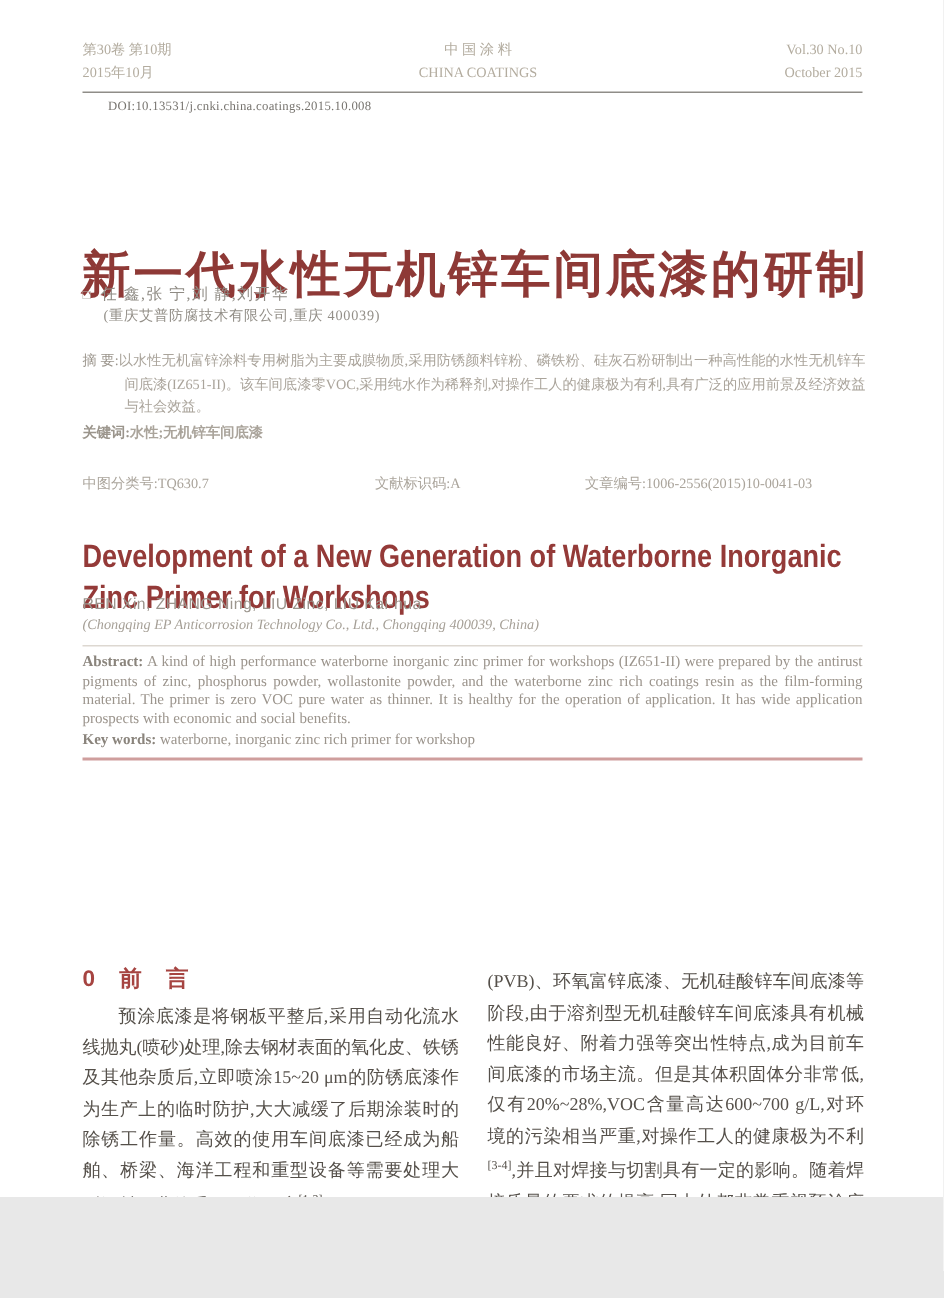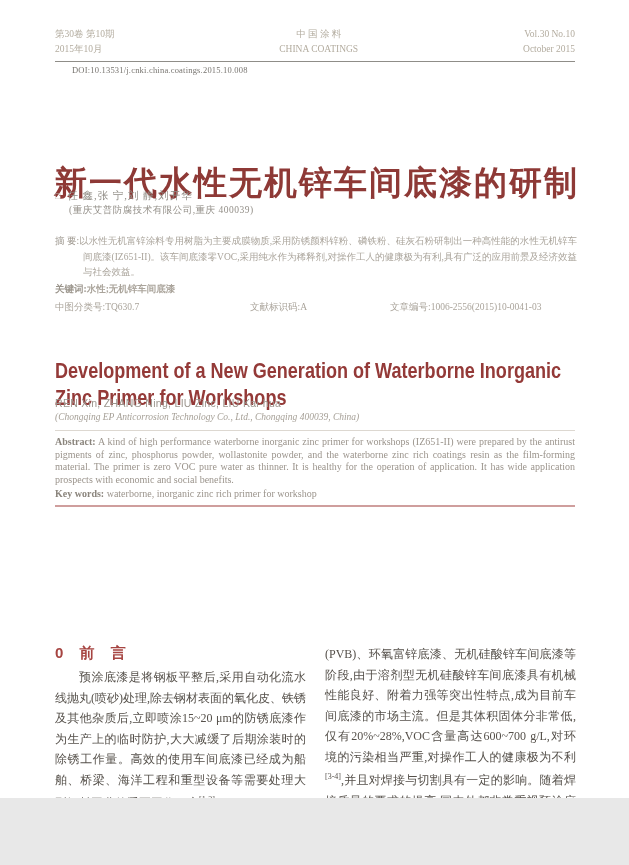--- a/index.html
+++ b/index.html
@@ -40,21 +40,21 @@
 
   
   .cn-meta{position:absolute;top:234px;left:55px;width:522px;color:#aaa49b;}
   .cn-abstract{
     margin:0;font-size:9.5px;line-height:15.5px;text-align:justify;
     padding-left:28px;text-indent:-28px;
   }
   .cn-abstract .lab,.cn-keywords .lab{color:#9b958c;}
   .cn-keywords{margin:1px 0 0 0;font-size:9.5px;line-height:15px;font-weight:bold;}
   .cn-classification{
-    display:flex;margin-top:3px;font-size:9.5px;line-height:14px;
+    display:flex;margin-top:19px;font-size:9.5px;line-height:14px;
   }
   .cls-item1{width:195px;}
   .cls-item2{width:140px;}
   .cls-item3{flex:1;}
 
   
   .en-title{
     position:absolute;top:340px;left:55px;width:640px;
     font-family:"Liberation Sans","DejaVu Sans",sans-serif;
     font-weight:bold;font-size:21.5px;line-height:27.5px;

